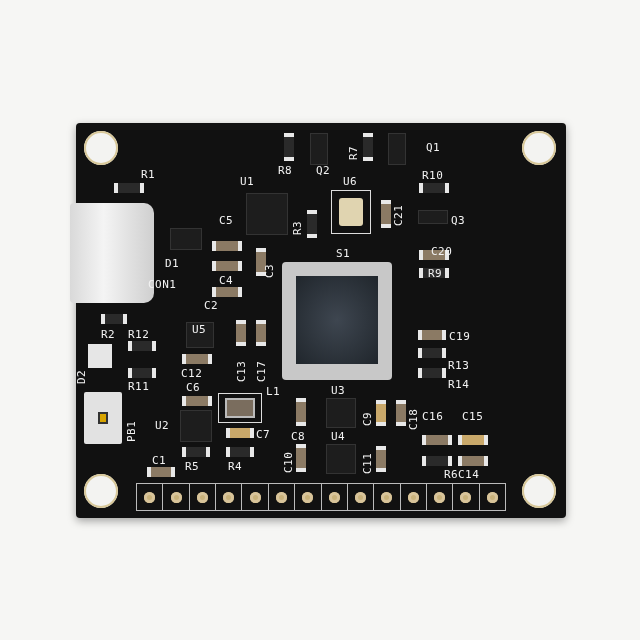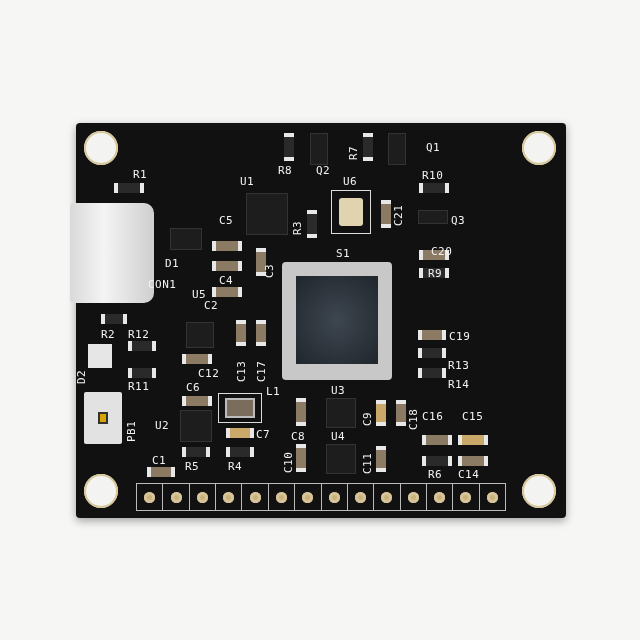--- a/index.html
+++ b/index.html
@@ -47,21 +47,21 @@
     <div></div>
   </div>
 <div class="lbl" style="left:343px;top:176px">U6</div>
 
 <div class="module">
     <div class="shield"></div>
   </div>
 <div class="lbl" style="left:336px;top:248px">S1</div>
 
 <div class="ic" style="left:186px;top:322px;width:26px;height:24px"></div>
-<div class="lbl" style="left:192px;top:289px">U5</div>
+<div class="lbl" style="left:192px;top:324px">U5</div>
 <div class="ic" style="left:180px;top:410px;width:30px;height:30px"></div>
 <div class="lbl" style="left:155px;top:420px">U2</div>
 <div class="ic" style="left:326px;top:398px;width:28px;height:28px"></div>
 <div class="lbl" style="left:331px;top:385px">U3</div>
 <div class="ic" style="left:326px;top:444px;width:28px;height:28px"></div>
 <div class="lbl" style="left:331px;top:431px">U4</div>
 
 <div class="ic" style="left:170px;top:228px;width:30px;height:20px"></div>
 <div class="lbl" style="left:165px;top:258px">D1</div>
 <div class="pad" style="left:88px;top:344px;width:24px;height:24px"></div>
@@ -78,21 +78,21 @@
     <div></div>
   </div>
 <div class="lbl" style="left:266px;top:386px">L1</div>
 
 <div class="btn">
     <div class="cap"></div>
   </div>
 <div class="lbl v" style="left:126px;top:442px">PB1</div>
 
 <div class="smd" style="left:114px;top:183px;width:30px;height:10px"></div>
-<div class="lbl" style="left:133px;top:169px">R1</div>
+<div class="lbl" style="left:141px;top:169px">R1</div>
 <div class="smd" style="left:101px;top:314px;width:26px;height:10px"></div>
 <div class="lbl" style="left:101px;top:329px">R2</div>
 <div class="smd" style="left:128px;top:341px;width:28px;height:10px"></div>
 <div class="lbl" style="left:128px;top:329px">R12</div>
 <div class="smd" style="left:128px;top:368px;width:28px;height:10px"></div>
 <div class="lbl" style="left:128px;top:381px">R11</div>
 <div class="smd vert" style="left:284px;top:133px;width:10px;height:28px"></div>
 <div class="lbl" style="left:278px;top:165px">R8</div>
 <div class="smd vert" style="left:363px;top:133px;width:10px;height:28px"></div>
 <div class="lbl v" style="left:348px;top:160px">R7</div>
@@ -104,42 +104,42 @@
 <div class="lbl" style="left:428px;top:268px">R9</div>
 <div class="smd" style="left:418px;top:348px;width:28px;height:10px"></div>
 <div class="lbl" style="left:448px;top:360px">R13</div>
 <div class="smd" style="left:418px;top:368px;width:28px;height:10px"></div>
 <div class="lbl" style="left:448px;top:379px">R14</div>
 <div class="smd" style="left:182px;top:447px;width:28px;height:10px"></div>
 <div class="lbl" style="left:185px;top:461px">R5</div>
 <div class="smd" style="left:226px;top:447px;width:28px;height:10px"></div>
 <div class="lbl" style="left:228px;top:461px">R4</div>
 <div class="smd" style="left:422px;top:456px;width:30px;height:10px"></div>
-<div class="lbl" style="left:428px;top:469px">R6</div>
+<div class="lbl" style="left:444px;top:469px">R6</div>
 
 <div class="smd cap" style="left:212px;top:241px;width:30px;height:10px"></div>
 <div class="lbl" style="left:219px;top:215px">C5</div>
 <div class="smd cap" style="left:212px;top:261px;width:30px;height:10px"></div>
 <div class="lbl" style="left:219px;top:275px">C4</div>
 <div class="smd cap" style="left:212px;top:287px;width:30px;height:10px"></div>
 <div class="lbl" style="left:204px;top:300px">C2</div>
 <div class="smd cap vert" style="left:256px;top:248px;width:10px;height:28px"></div>
 <div class="lbl v" style="left:264px;top:278px">C3</div>
 <div class="smd cap vert" style="left:381px;top:200px;width:10px;height:28px"></div>
 <div class="lbl v" style="left:393px;top:226px">C21</div>
 <div class="smd cap" style="left:419px;top:250px;width:30px;height:10px"></div>
 <div class="lbl" style="left:431px;top:246px">C20</div>
 <div class="smd cap" style="left:418px;top:330px;width:28px;height:10px"></div>
 <div class="lbl" style="left:449px;top:331px">C19</div>
 <div class="smd cap vert" style="left:236px;top:320px;width:10px;height:26px"></div>
 <div class="lbl v" style="left:236px;top:382px">C13</div>
 <div class="smd cap vert" style="left:256px;top:320px;width:10px;height:26px"></div>
 <div class="lbl v" style="left:256px;top:382px">C17</div>
 <div class="smd cap" style="left:182px;top:354px;width:30px;height:10px"></div>
-<div class="lbl" style="left:198px;top:368px">C12</div>
+<div class="lbl" style="left:181px;top:368px">C12</div>
 <div class="smd cap" style="left:182px;top:396px;width:30px;height:10px"></div>
 <div class="lbl" style="left:186px;top:382px">C6</div>
 <div class="smd cap" style="left:226px;top:428px;width:28px;height:10px;background:#c9a86a"></div>
 <div class="lbl" style="left:256px;top:429px">C7</div>
 <div class="smd cap" style="left:147px;top:467px;width:28px;height:10px"></div>
 <div class="lbl" style="left:152px;top:455px">C1</div>
 <div class="smd cap vert" style="left:296px;top:398px;width:10px;height:28px"></div>
 <div class="lbl" style="left:291px;top:431px">C8</div>
 <div class="smd cap vert" style="left:296px;top:444px;width:10px;height:28px"></div>
 <div class="lbl v" style="left:283px;top:473px">C10</div>

